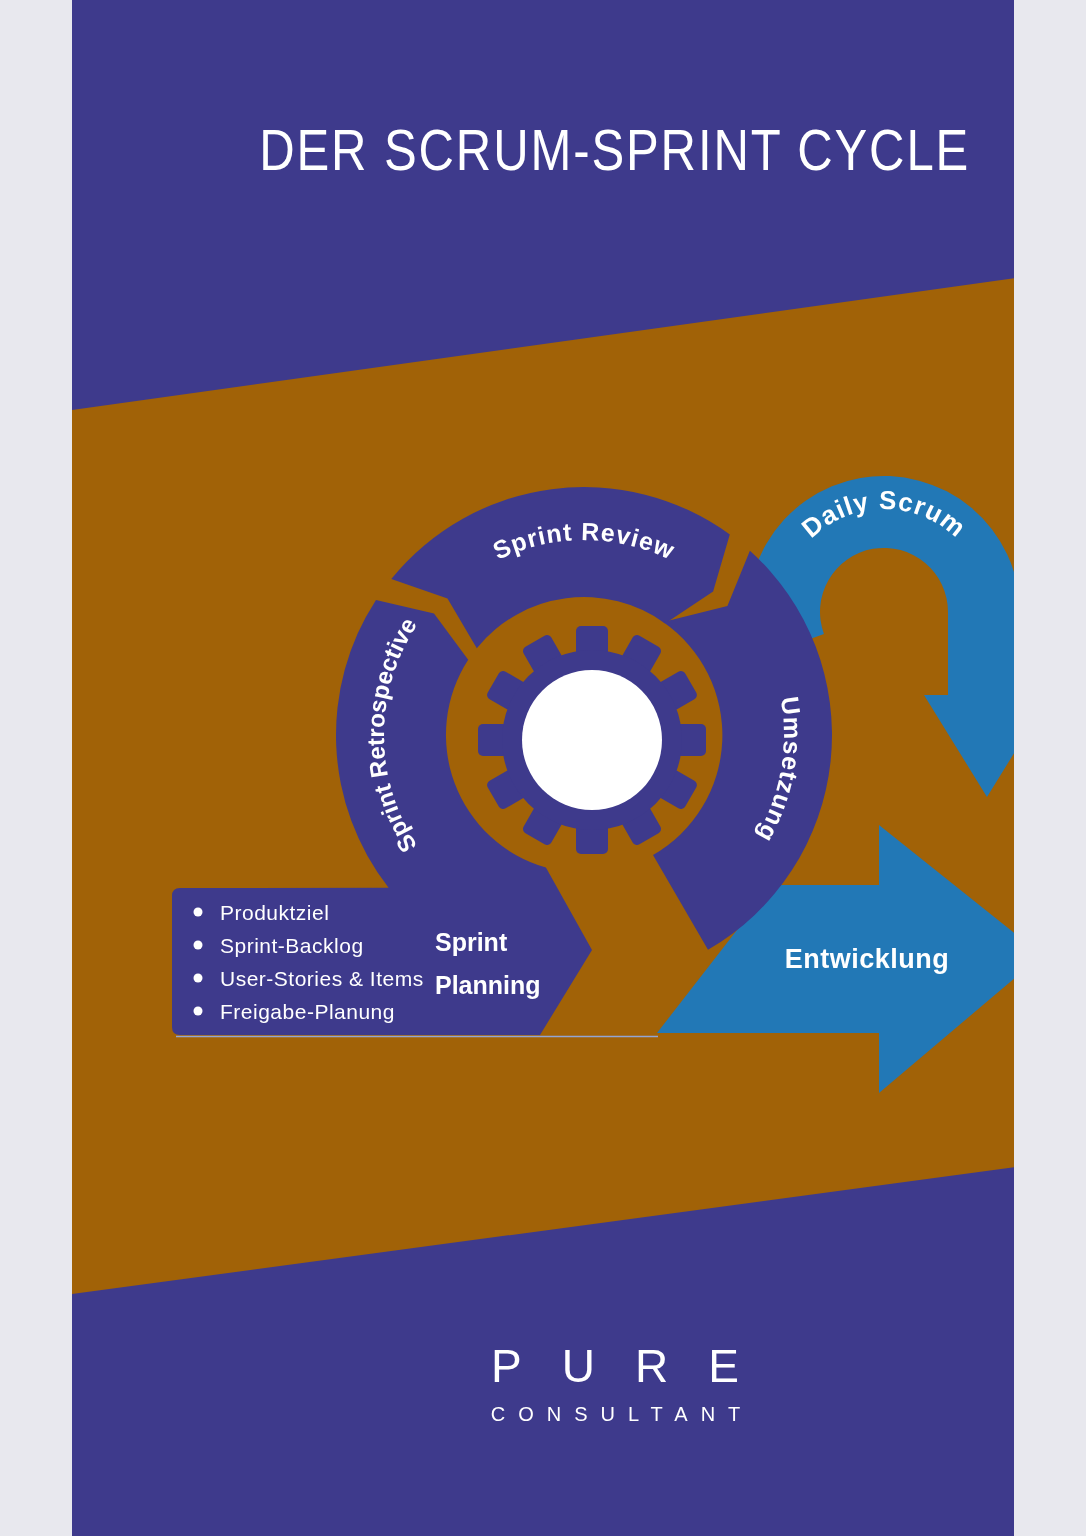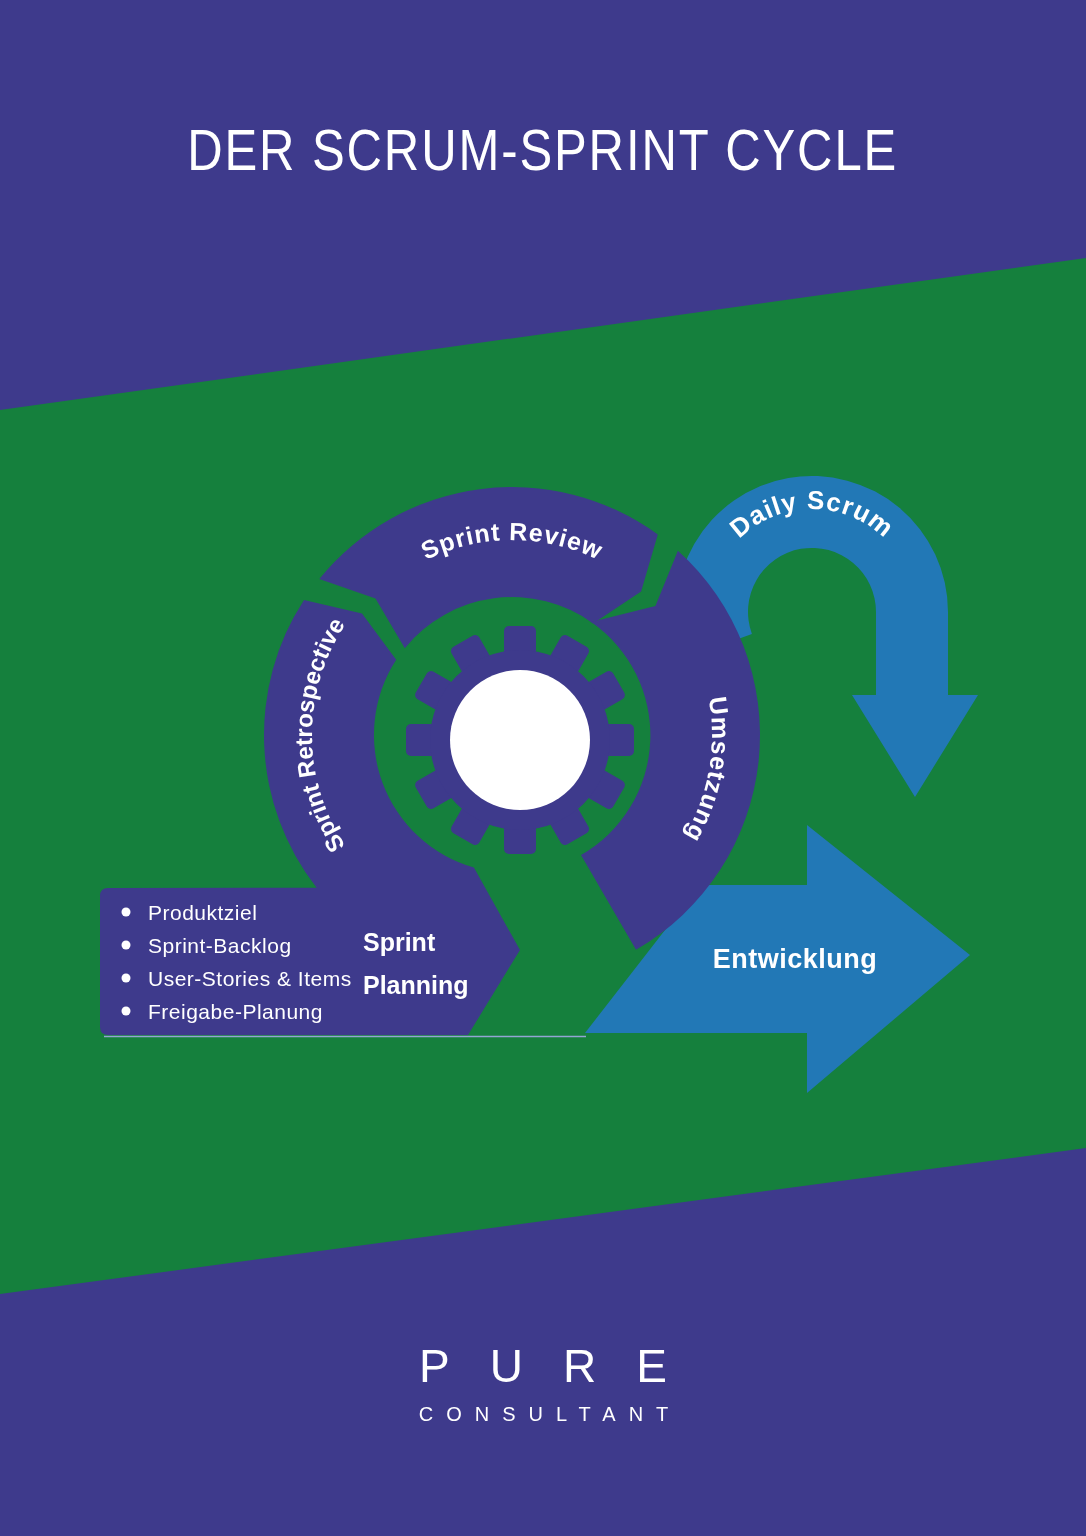--- a/index.html
+++ b/index.html
@@ -1,20 +1,20 @@
 <!DOCTYPE html>
 <html><head>
 <meta charset="utf-8">
 <style>
   html,body { margin:0; padding:0; background:#e8e8ee; }
   .page {
     position:relative;
-    width:1086px; height:1536px;
+    width:942px; height:1536px;
     margin:0 auto;
-    background:#15803d;
+    background:#a16207;
     overflow:hidden;
     font-family:"Liberation Sans", sans-serif;
   }
   svg { position:absolute; inset:0; display:block; }
   .t-bold  { font-family:"Liberation Sans", sans-serif; font-weight:bold; fill:#ffffff; }
   .t-reg   { font-family:"Liberation Sans", sans-serif; font-weight:normal; fill:#ffffff; }
   .t-title { font-family:"Liberation Sans", sans-serif; font-weight:300; fill:#ffffff; letter-spacing:2px; }
   .t-logo  { font-family:"Liberation Sans", sans-serif; font-weight:300; fill:#ffffff; }
 </style>
 </head>

